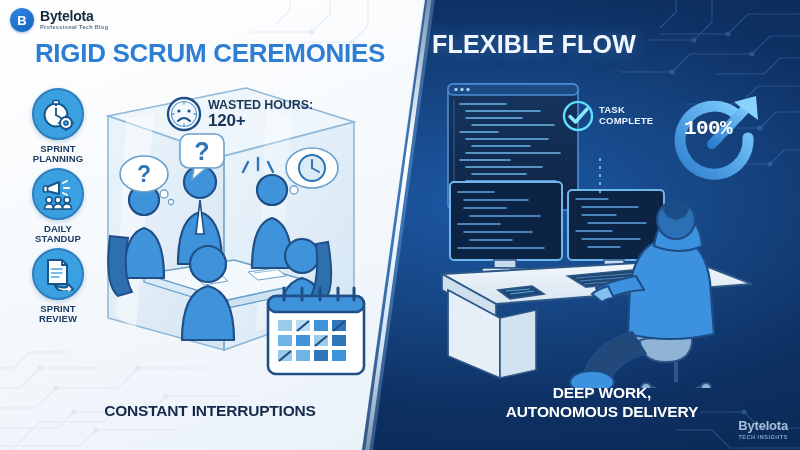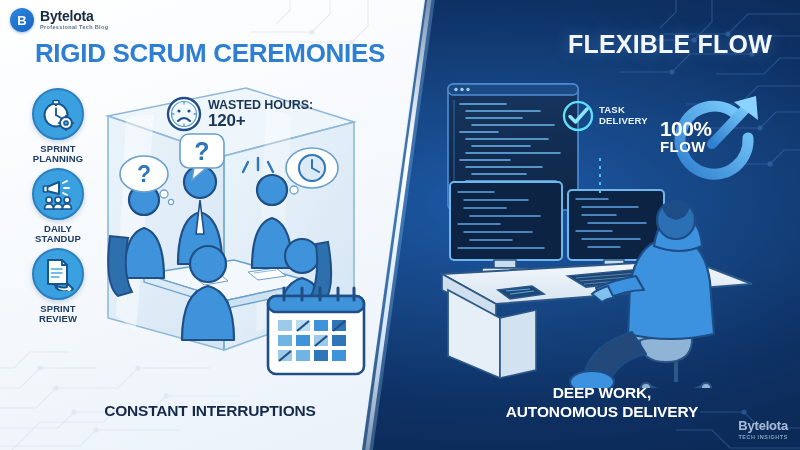--- a/index.html
+++ b/index.html
@@ -64,21 +64,21 @@
   
   .title-left {
     position:absolute; left:0; top:38px; width:420px;
     text-align:center;
     font-size:26px; font-weight:bold; letter-spacing:-.3px;
     color:#2e7fd4;
     z-index:15;
   }
   .title-right {
     position:absolute; left:432px; top:30px; width:340px;
-    text-align:right;
+    text-align:left;
     font-size:25px; font-weight:bold; letter-spacing:.2px;
     color:#f2f7ff;
     text-shadow:0 0 16px rgba(120,190,255,.35);
     z-index:15;
   }
 
   
   .side-list {
     position:absolute; left:14px; top:88px;
     width:88px;
@@ -125,21 +125,21 @@
   .tc-text {
     line-height:1.12; font-size:9.5px; font-weight:bold;
     color:#eaf4ff; letter-spacing:.2px;
   }
   .flow-badge {
     position:absolute; left:660px; top:88px; width:110px; height:100px;
     z-index:16;
   }
   .flow-text {
     position:absolute; left:0; top:30px; width:96px;
-    text-align:left; line-height:1.0;
+    text-align:center; line-height:1.0;font-family:Liberation Mono, monospace;
   }
   .flow-pct { font-size:21px; font-weight:bold; color:#ffffff; letter-spacing:-.6px; }
   .flow-word { font-size:15px; font-weight:bold; color:#ffffff; letter-spacing:.4px; }
 
   .caption-right {
     position:absolute; left:432px; top:384px; width:340px;
     text-align:center; line-height:1.2;
     font-size:15.5px; font-weight:bold; color:#ffffff; letter-spacing:-.1px;
     z-index:16;
   }
@@ -543,39 +543,38 @@
     </svg>
 
     <div class="task-complete">
       <svg width="36" height="36" viewBox="0 0 36 36">
         <circle cx="18" cy="18" r="14" fill="none" stroke="#3fd2f5" stroke-width="2.6" opacity=".35"></circle>
         <circle cx="18" cy="18" r="14" fill="none" stroke="#5fe0ff" stroke-width="2.2"></circle>
         <path d="M10 18.5 l5.5 5.5 L27 11" fill="none" stroke="#8ae9ff" stroke-width="3.4" stroke-linecap="round" stroke-linejoin="round"></path>
       </svg>
       <div class="tc-text">
         <span>TASK</span><br>
-        <span>DELIVERY</span>
+        <span>COMPLETE</span>
       </div>
     </div>
 
     <div class="flow-badge">
       <svg width="110" height="100" viewBox="0 0 110 100" style="position:absolute;left:0;top:0;">
         <defs>
           <linearGradient id="arrowG" x1="0" y1="1" x2="1" y2="0">
             <stop offset="0%" stop-color="#2f7fcf"></stop>
               <stop offset="100%" stop-color="#7fd0ff"></stop>
           </linearGradient>
         </defs>
         <path d="M78 28 a34 34 0 1 0 10 22" fill="none" stroke="url(#arrowG)" stroke-width="11" stroke-linecap="round"></path>
         <path d="M52 56 L90 16" fill="none" stroke="url(#arrowG)" stroke-width="10" stroke-linecap="round"></path>
         <polygon points="96,8 98,32 74,14" fill="#8ad3ff"></polygon>
       </svg>
       <div class="flow-text">
         <div class="flow-pct">100%</div>
-        <div class="flow-word">FLOW</div>
       </div>
     </div>
   </div>
 
   <svg class="divider" viewBox="0 0 800 470">
     <defs>
       <linearGradient id="divG" x1="0" y1="0" x2="0" y2="1">
         <stop offset="0%" stop-color="#ffffff" stop-opacity=".25"></stop>
         <stop offset="35%" stop-color="#ffffff" stop-opacity="1"></stop>
         <stop offset="75%" stop-color="#dbeeff" stop-opacity=".95"></stop>

